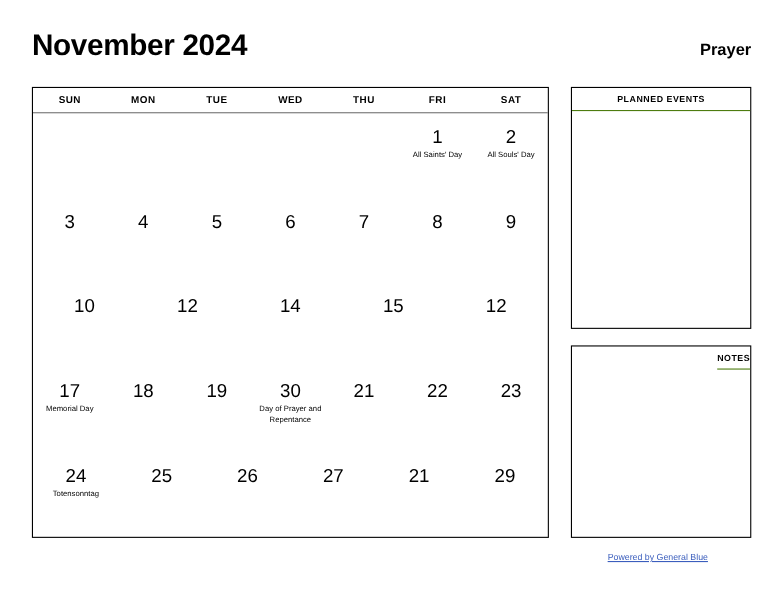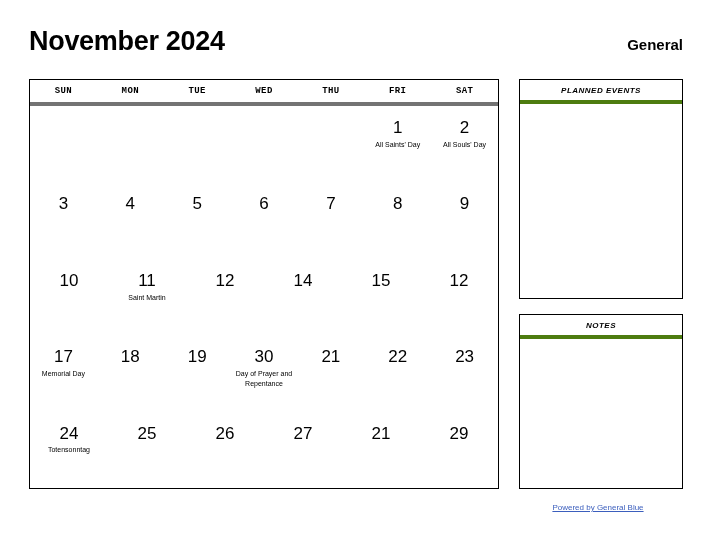--- a/index.html
+++ b/index.html
@@ -50,23 +50,22 @@
     height: 410px;
     border: 1px solid #000000;
     box-sizing: border-box;
     display: flex;
     flex-direction: column;
     background: #ffffff;
   }
   .weekday-row {
     display: flex;
     height: 22px;
-    border-bottom: 4px solid #737373;
+    border-bottom: 1px solid #737373;
     flex: 0 0 auto;
-    font-family: Liberation Mono, monospace;
   }
   .weekday-cell {
     flex: 1 1 0;
     display: flex;
     align-items: center;
     justify-content: center;
     font-size: 9px;
     font-weight: bold;
     letter-spacing: 0.4px;
   }
@@ -120,32 +119,32 @@
     left: 519px;
     top: 79px;
     width: 164px;
     height: 220px;
   }
   .panel-notes {
     left: 519px;
     top: 314px;
     width: 164px;
     height: 175px;
+    align-items: flex-end;
   }
   .panel-title {
     height: 20px;
     flex: 0 0 auto;
-    border-bottom: 4px solid #4d7c0f;
+    border-bottom: 1px solid #4d7c0f;
     display: flex;
     align-items: center;
     justify-content: center;
     font-size: 8px;
     font-weight: bold;
     letter-spacing: 0.5px;
-    font-style: italic;
   }
   .panel-body {
     flex: 1 1 auto;
   }
 
   
   .footer {
     position: absolute;
     left: 516px;
     top: 496px;
@@ -157,21 +156,21 @@
     color: #3b5ebd;
     text-decoration: underline;
     white-space: nowrap;
   }
 </style>
 </head>
 <body>
 
 <div class="header">
   <div class="cal-title">November 2024</div>
-  <div class="cal-region">General</div>
+  <div class="cal-region">Prayer</div>
 </div>
 
 <div class="calendar">
   <div class="weekday-row">
       <div class="weekday-cell">SUN</div>
       <div class="weekday-cell">MON</div>
       <div class="weekday-cell">TUE</div>
       <div class="weekday-cell">WED</div>
       <div class="weekday-cell">THU</div>
       <div class="weekday-cell">FRI</div>
@@ -214,24 +213,20 @@
         </div>
         <div class="day-cell">
           <div class="day-num">9</div>
         </div>
       </div>
       <div class="week-row">
         <div class="day-cell">
           <div class="day-num">10</div>
         </div>
         <div class="day-cell">
-          <div class="day-num">11</div>
-          <div class="day-event">Saint Martin</div>
-        </div>
-        <div class="day-cell">
           <div class="day-num">12</div>
         </div>
         <div class="day-cell">
           <div class="day-num">14</div>
         </div>
         <div class="day-cell">
           <div class="day-num">15</div>
         </div>
         <div class="day-cell">
           <div class="day-num">12</div>

